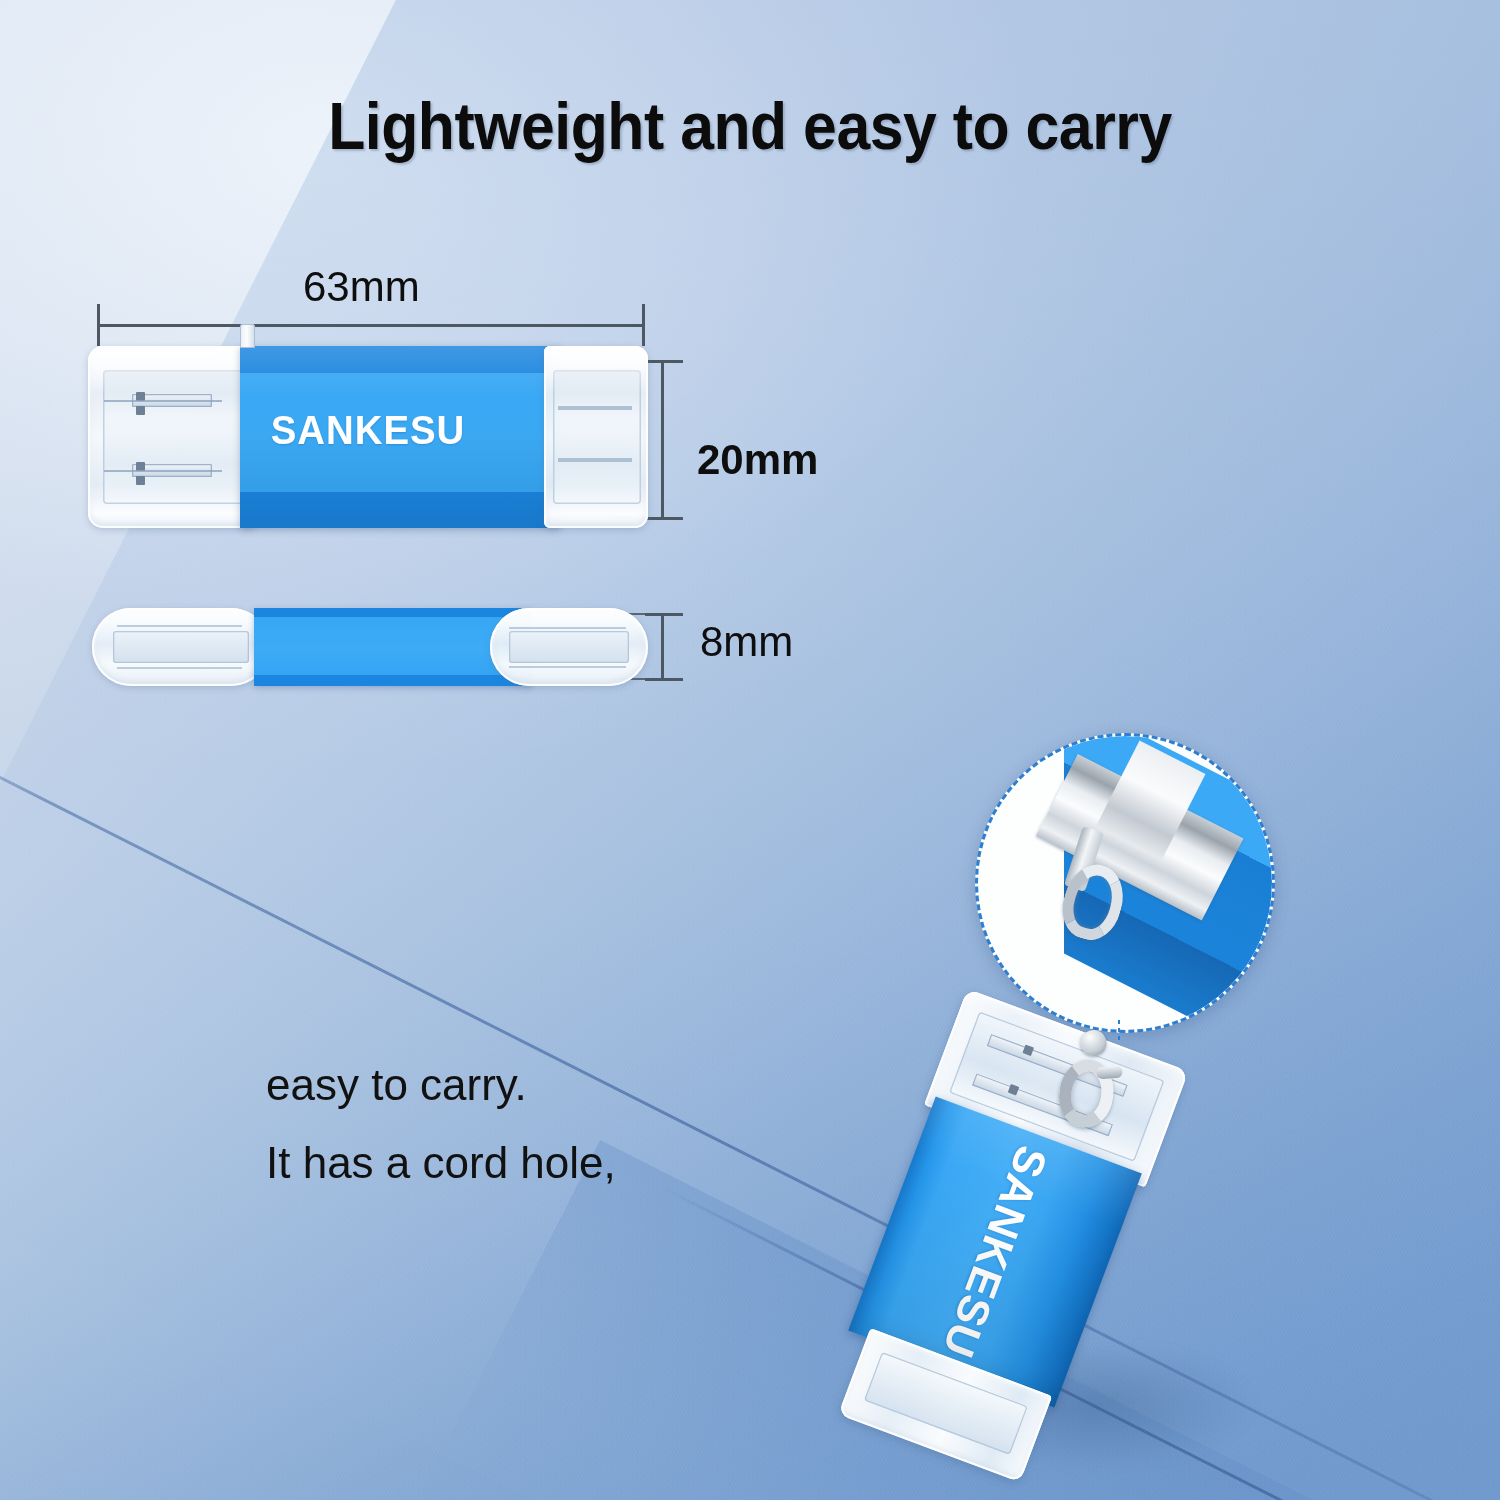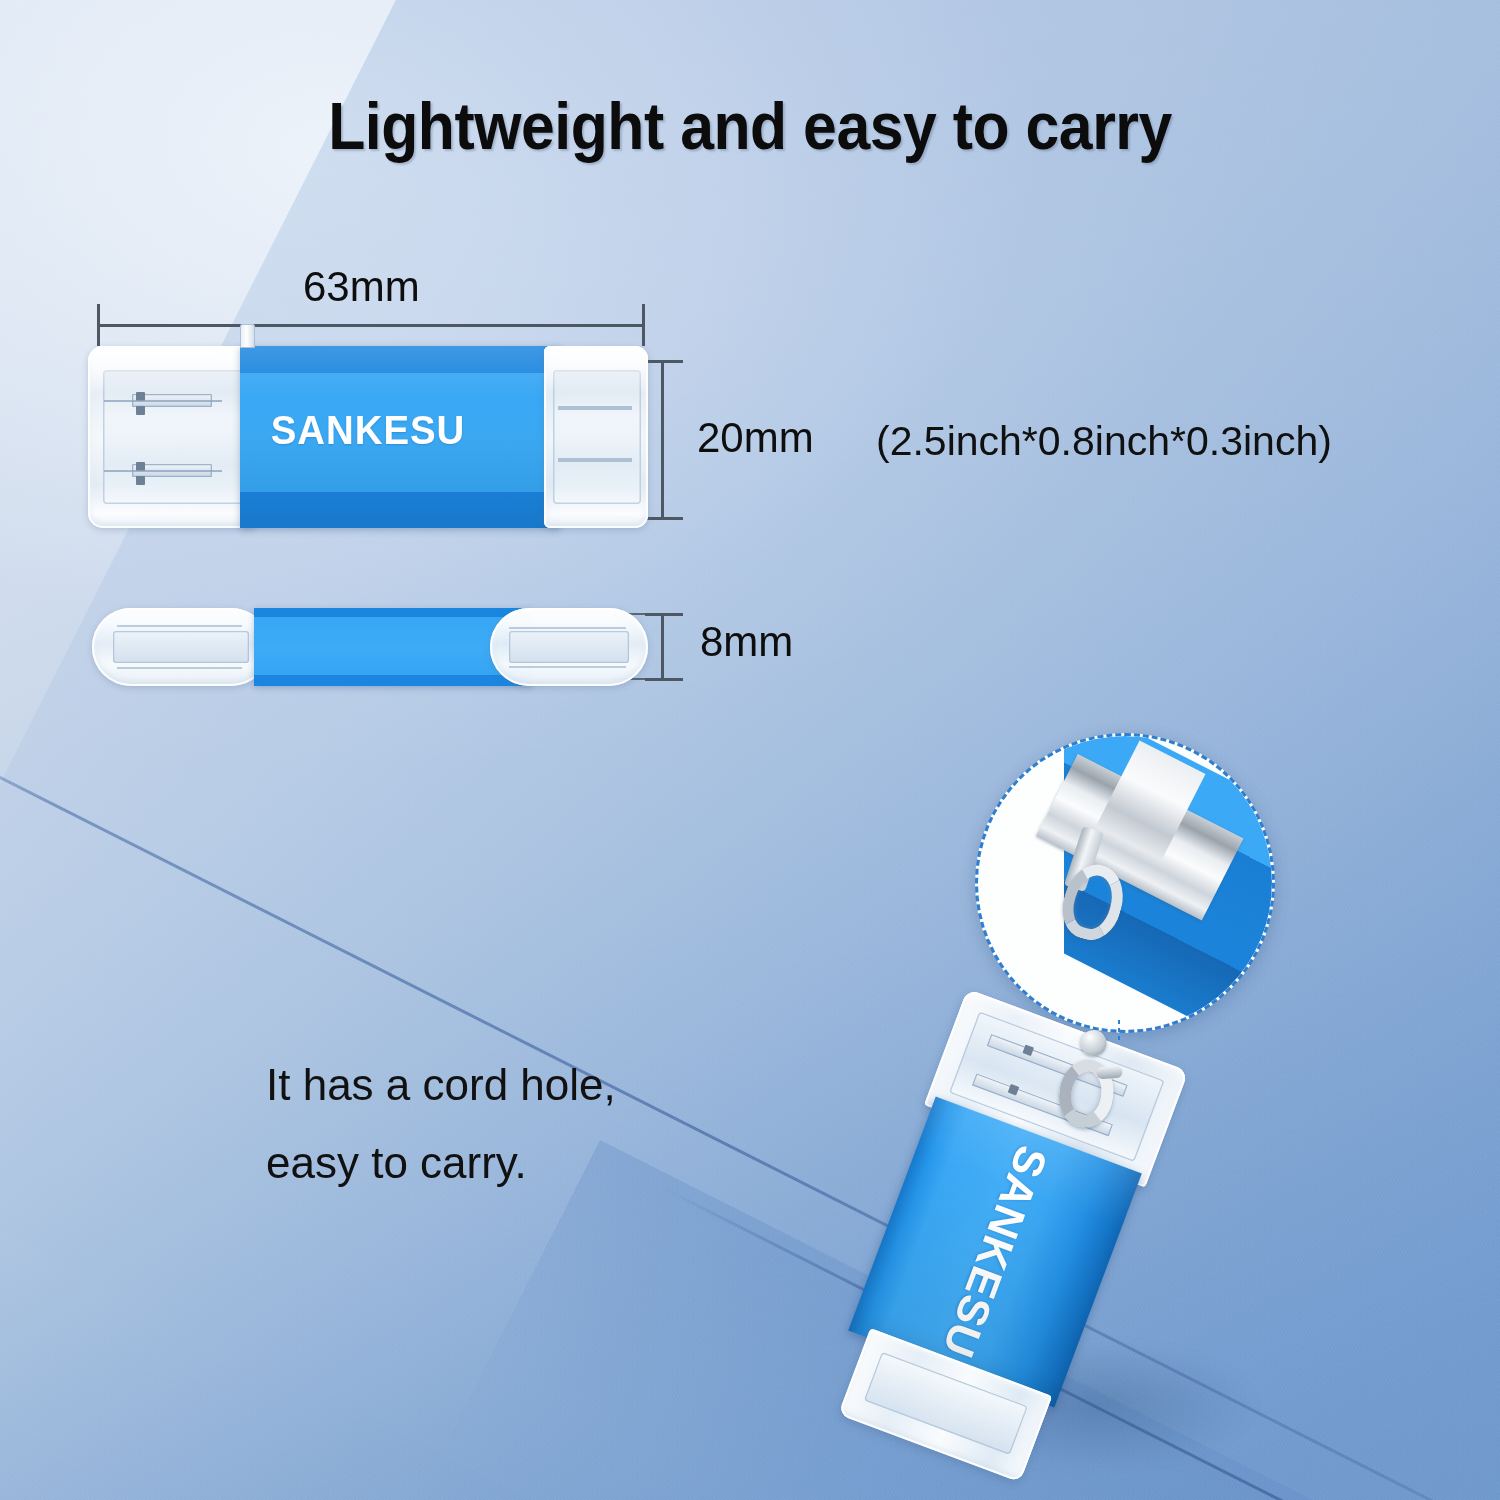--- a/index.html
+++ b/index.html
@@ -74,21 +74,21 @@
   .spec b{ font-weight:700; }
 
   #cord-text{
     position:absolute; left:266px; top:1046px;
     font-size:44px; line-height:78px; color:#111; white-space:nowrap;
   }
 
   
   .dimlabel{ position:absolute; font-size:42px; color:#0e0e0e; white-space:nowrap; }
   #lbl-63{ left:303px; top:263px; }
-  #lbl-20{ left:697px; top:414px; font-weight:400; }
+  #lbl-20{ left:697px; top:436px; font-weight:700; }
   #lbl-8 { left:700px; top:618px; font-weight:400; }
 
   .dimline{ position:absolute; background:#4e5864; }
   .h-bar{ height:3px; }
   .v-bar{ width:3px; }
   .tick-v{ position:absolute; width:3px; background:#4e5864; }
   .tick-h{ position:absolute; height:3px; background:#4e5864; }
 
   
   #d63-line{ left:97px; top:324px; width:548px; }
@@ -394,26 +394,25 @@
   <div class="tick-h" id="d20-t2"></div>
   <div class="dimlabel" id="lbl-20">20mm</div>
 
   <div id="d8-lead1"></div>
   <div id="d8-lead2"></div>
   <div class="dimline v-bar" id="d8-line"></div>
   <div class="tick-h" id="d8-t1"></div>
   <div class="tick-h" id="d8-t2"></div>
   <div class="dimlabel" id="lbl-8">8mm</div>
 
-  <div class="spec" id="spec-size-2">(2.5inch*0.8inch*0.3inch)</div>
 
 
   <div id="cord-text">
+    <div>easy to carry.</div>
     <div>It has a cord hole,</div>
-    <div>easy to carry.</div>
   </div>
 
   <div id="drive-top">
 
     <div class="cap" id="cap-a">
       <div class="cap-inner"></div>
       <div class="usb-tab" style="top:48px;"></div>
       <div class="usb-tab" style="top:118px;"></div>
       <div class="usb-pin" style="left:48px; top:46px;"></div>
       <div class="usb-pin" style="left:48px; top:60px;"></div>

